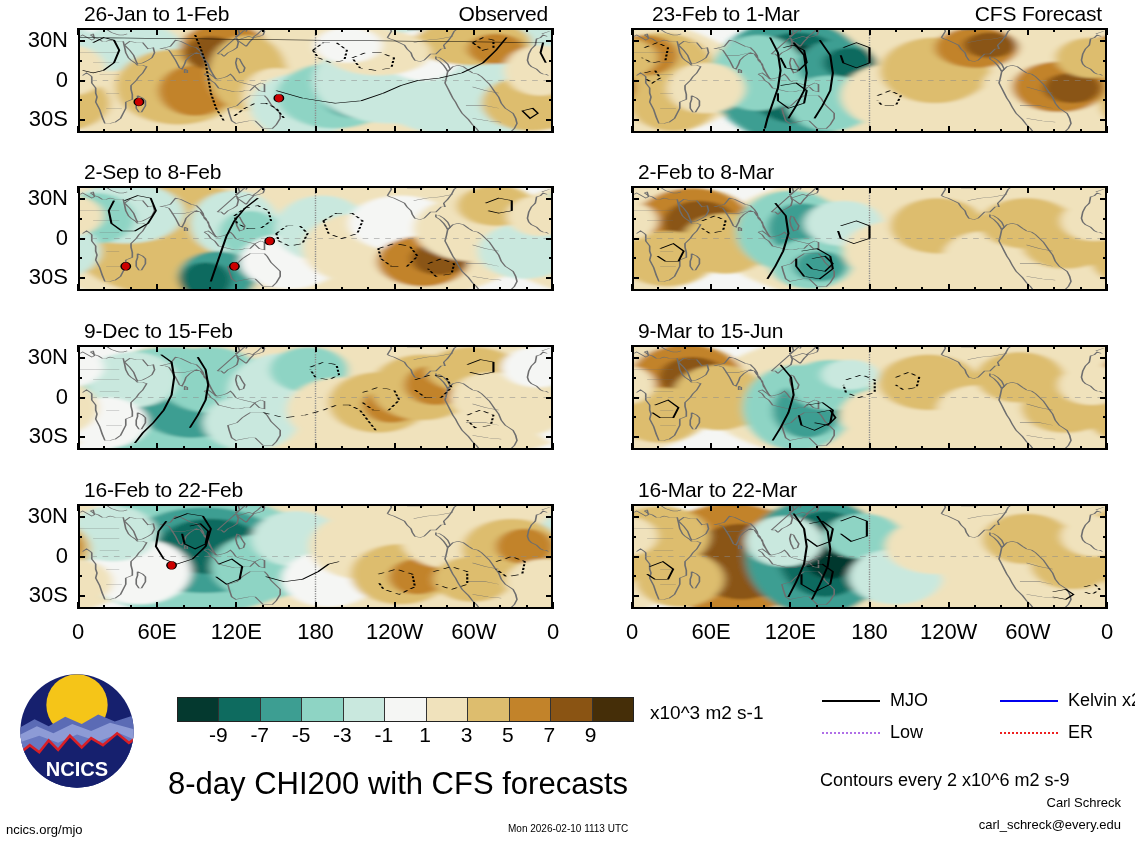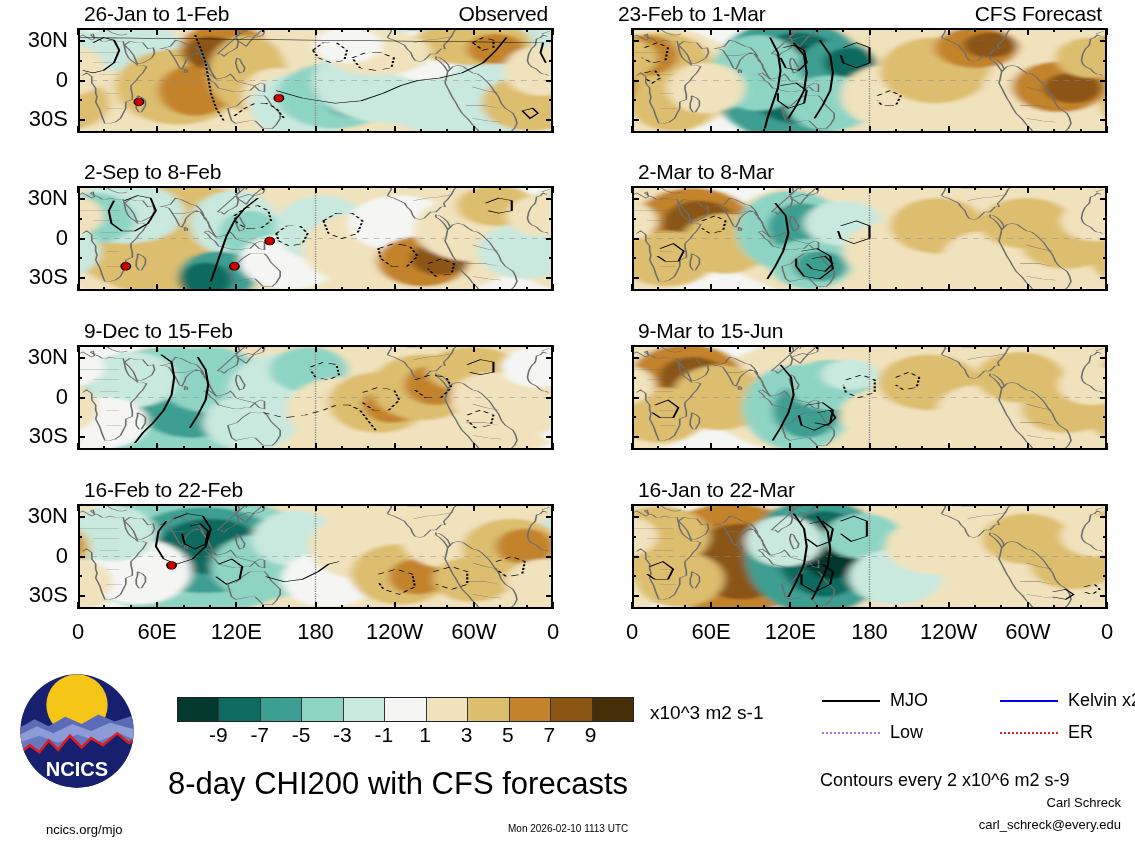--- a/index.html
+++ b/index.html
@@ -748,21 +748,21 @@
       <div style="position: absolute; top: 51.5px; height: 2px; width: 7px; background: rgb(0, 0, 0); left: 0px;"></div>
       <div style="position: absolute; top: 51.5px; height: 2px; width: 7px; background: rgb(0, 0, 0); right: 0px;"></div>
       <div style="position: absolute; top: 71.1875px; height: 2px; width: 4px; background: rgb(0, 0, 0); left: 0px;"></div>
       <div style="position: absolute; top: 71.1875px; height: 2px; width: 4px; background: rgb(0, 0, 0); right: 0px;"></div>
       <div style="position: absolute; top: 90.875px; height: 2px; width: 7px; background: rgb(0, 0, 0); left: 0px;"></div>
       <div style="position: absolute; top: 90.875px; height: 2px; width: 7px; background: rgb(0, 0, 0); right: 0px;"></div>
     </div>
     <div class="ylab" style="left: 0px; width: 68px; top: 503.125px;">30N</div>
     <div class="ylab" style="left: 0px; width: 68px; top: 542.5px;">0</div>
     <div class="ylab" style="left: 0px; width: 68px; top: 581.875px;">30S</div>
-    <div class="panel-title" style="left: 618px; top: 2px;">23-Feb to 1-Mar</div>
+    <div class="panel-title" style="left: 652px; top: 2px;">23-Feb to 1-Mar</div>
     <div class="panel-corner" style="left: 1102px; top: 2px; transform: translateX(-100%);">CFS Forecast</div>
     <div class="map" style="left: 632px; top: 28px; width: 475px; height: 105px;">
       <svg viewBox="0 0 100 100" preserveAspectRatio="none">
         <rect x="0" y="0" width="100" height="100" fill="#f5f6f4"></rect>
         <defs>
           <filter id="blur4" x="-30%" y="-30%" width="160%" height="160%">
             <feGaussianBlur stdDeviation="0.9"></feGaussianBlur>
           </filter>
         </defs>
         <g filter="url(#blur4)">
@@ -915,21 +915,21 @@
       <div style="position: absolute; top: 12.125px; height: 2px; width: 7px; background: rgb(0, 0, 0); right: 0px;"></div>
       <div style="position: absolute; top: 31.8125px; height: 2px; width: 4px; background: rgb(0, 0, 0); left: 0px;"></div>
       <div style="position: absolute; top: 31.8125px; height: 2px; width: 4px; background: rgb(0, 0, 0); right: 0px;"></div>
       <div style="position: absolute; top: 51.5px; height: 2px; width: 7px; background: rgb(0, 0, 0); left: 0px;"></div>
       <div style="position: absolute; top: 51.5px; height: 2px; width: 7px; background: rgb(0, 0, 0); right: 0px;"></div>
       <div style="position: absolute; top: 71.1875px; height: 2px; width: 4px; background: rgb(0, 0, 0); left: 0px;"></div>
       <div style="position: absolute; top: 71.1875px; height: 2px; width: 4px; background: rgb(0, 0, 0); right: 0px;"></div>
       <div style="position: absolute; top: 90.875px; height: 2px; width: 7px; background: rgb(0, 0, 0); left: 0px;"></div>
       <div style="position: absolute; top: 90.875px; height: 2px; width: 7px; background: rgb(0, 0, 0); right: 0px;"></div>
     </div>
-    <div class="panel-title" style="left: 638px; top: 160px;">2-Mar to 8-Mar</div>
+    <div class="panel-title" style="left: 638px; top: 160px;">2-Feb to 8-Mar</div>
     <div class="map" style="left: 632px; top: 186px; width: 475px; height: 105px;">
       <svg viewBox="0 0 100 100" preserveAspectRatio="none">
         <rect x="0" y="0" width="100" height="100" fill="#f5f6f4"></rect>
         <defs>
           <filter id="blur5" x="-30%" y="-30%" width="160%" height="160%">
             <feGaussianBlur stdDeviation="0.9"></feGaussianBlur>
           </filter>
         </defs>
         <g filter="url(#blur5)">
           <ellipse cx="-30.56" cy="50.00" rx="52.78" ry="75.00" fill="#f0e2bc"></ellipse>
@@ -1214,21 +1214,21 @@
       <div style="position: absolute; top: 12.125px; height: 2px; width: 7px; background: rgb(0, 0, 0); right: 0px;"></div>
       <div style="position: absolute; top: 31.8125px; height: 2px; width: 4px; background: rgb(0, 0, 0); left: 0px;"></div>
       <div style="position: absolute; top: 31.8125px; height: 2px; width: 4px; background: rgb(0, 0, 0); right: 0px;"></div>
       <div style="position: absolute; top: 51.5px; height: 2px; width: 7px; background: rgb(0, 0, 0); left: 0px;"></div>
       <div style="position: absolute; top: 51.5px; height: 2px; width: 7px; background: rgb(0, 0, 0); right: 0px;"></div>
       <div style="position: absolute; top: 71.1875px; height: 2px; width: 4px; background: rgb(0, 0, 0); left: 0px;"></div>
       <div style="position: absolute; top: 71.1875px; height: 2px; width: 4px; background: rgb(0, 0, 0); right: 0px;"></div>
       <div style="position: absolute; top: 90.875px; height: 2px; width: 7px; background: rgb(0, 0, 0); left: 0px;"></div>
       <div style="position: absolute; top: 90.875px; height: 2px; width: 7px; background: rgb(0, 0, 0); right: 0px;"></div>
     </div>
-    <div class="panel-title" style="left: 638px; top: 478px;">16-Jan to 22-Mar</div>
+    <div class="panel-title" style="left: 638px; top: 478px;">16-Mar to 22-Mar</div>
     <div class="map" style="left: 632px; top: 504px; width: 475px; height: 105px;">
       <svg viewBox="0 0 100 100" preserveAspectRatio="none">
         <rect x="0" y="0" width="100" height="100" fill="#f5f6f4"></rect>
         <defs>
           <filter id="blur7" x="-30%" y="-30%" width="160%" height="160%">
             <feGaussianBlur stdDeviation="0.9"></feGaussianBlur>
           </filter>
         </defs>
         <g filter="url(#blur7)">
           <ellipse cx="-36.11" cy="50.00" rx="52.78" ry="75.00" fill="#f0e2bc"></ellipse>
@@ -1446,21 +1446,21 @@
         <path d="M0,54 L16,46 L30,52 L46,44 L62,50 L78,43 L100,49 L100,62 L0,62 Z" fill="#8d9bd6"></path>
         <path d="M0,60 L18,54 L34,60 L50,53 L68,59 L86,52 L100,58 L100,70 L0,70 Z" fill="#6878c0"></path>
         <path d="M0,70 L10,62 L18,68 L26,58 L34,66 L44,54 L54,64 L62,56 L72,62 L84,52 L94,60 L100,56 L100,100 L0,100 Z" fill="#16206e"></path>
         <path d="M0,70 L10,62 L18,68 L26,58 L34,66 L44,54 L54,64 L62,56 L72,62 L84,52 L94,60 L100,56" fill="none" stroke="#d81f26" stroke-width="2.2"></path>
       </g>
       <text x="50" y="88" text-anchor="middle" font-family="Liberation Sans, sans-serif" font-size="17" font-weight="bold" fill="#ffffff">NCICS</text>
     </svg></div>
 
 <div class="maintitle" id="main-title" style="left: 168px; top: 766px;">8-day CHI200 with CFS forecasts</div>
 
-<div class="smalltext" id="site-link" style="left:6px; top:822px;margin-left:40px;">ncics.org/mjo</div>
+<div class="smalltext" id="site-link" style="left:6px; top:822px;">ncics.org/mjo</div>
 
 <div class="tinytext" id="run-timestamp" style="left:508px; top:823px;">Mon 2026-02-10 1113 UTC</div>
 
 <div class="contours-note" id="contour-note" style="left:820px; top:770px;">Contours every 2 x10^6 m2 s-9</div>
 
 <div class="credit" id="author-name" style="right:14px; top:795px;">Carl Schreck</div>
 
 <div class="credit" id="author-email" style="right:14px; top:817px;">carl_schreck@every.edu</div>
 
 </body></html>

